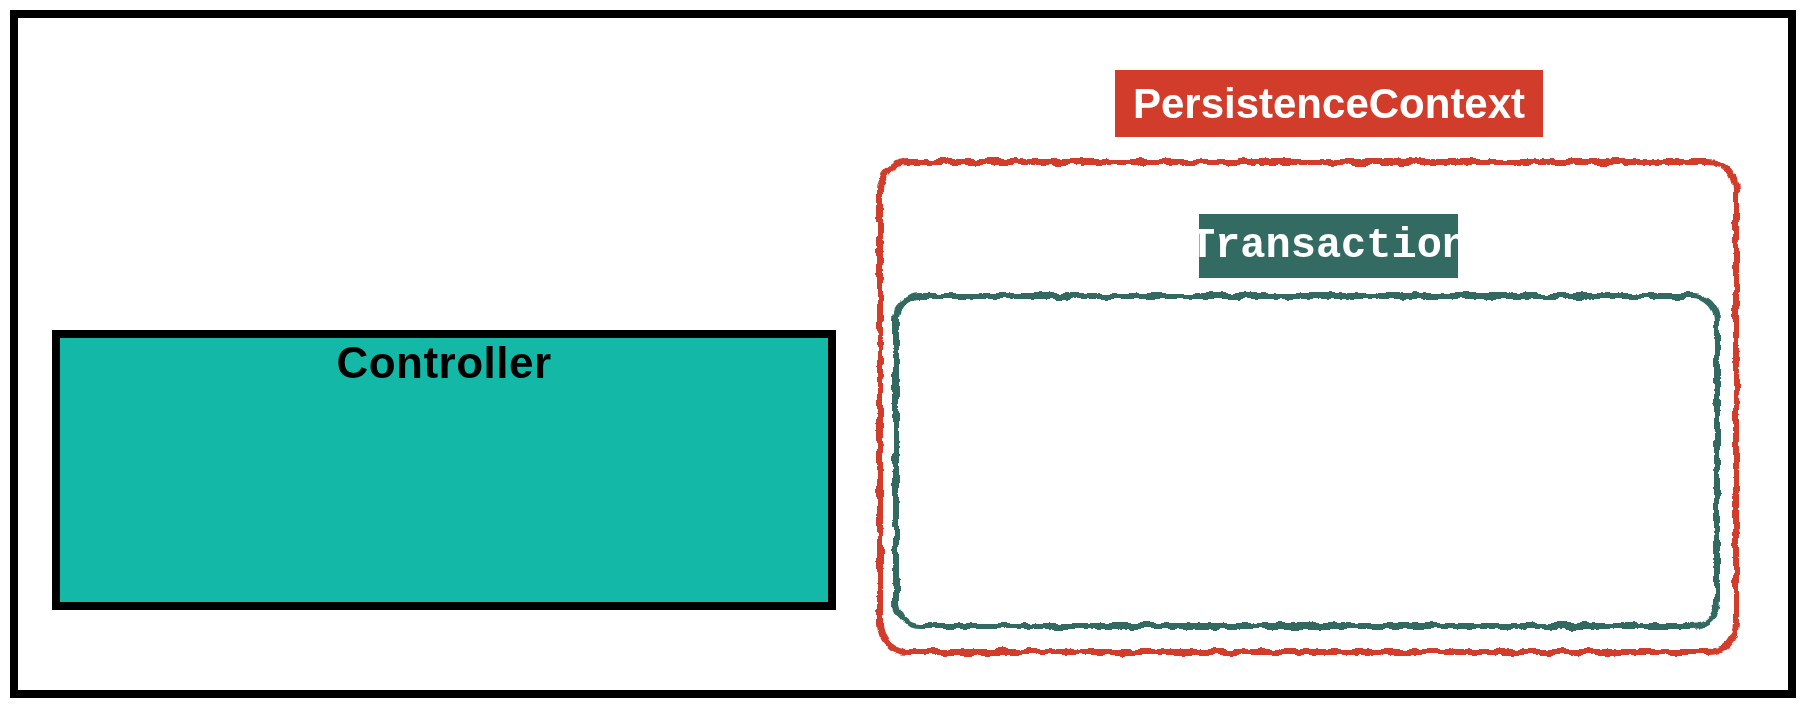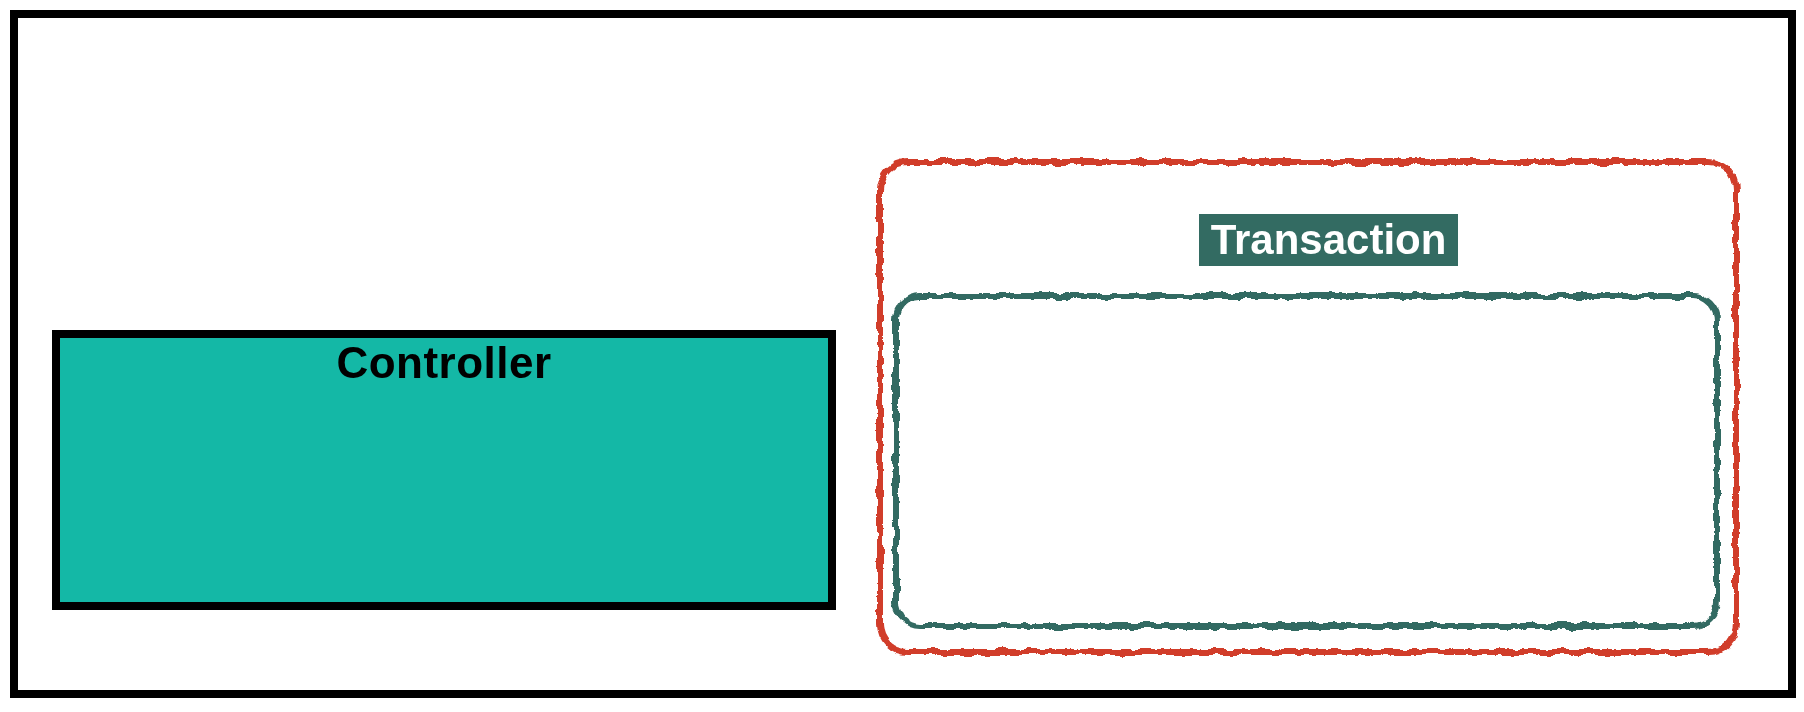--- a/index.html
+++ b/index.html
@@ -84,23 +84,24 @@
     top: 70px;
     width: 428px;
     height: 67px;
     background: #d13c2b;
     font-size: 42px;
   }
   .transaction-badge {
     left: 1199px;
     top: 214px;
     width: 259px;
-    height: 52px;
+    height: 64px;
     background: #336b62;
     font-size: 42px;
+    font-family: Liberation Mono, monospace;
   }
 </style>
 </head>
 <body>
 
 <div class="stage">
 
   <div class="outer-frame"></div>
 
   <div class="plain-box controller-box">
@@ -121,18 +122,21 @@
     <defs>
       <filter id="rough-teal" x="-3%" y="-6%" width="106%" height="112%">
         <feTurbulence type="fractalNoise" baseFrequency="0.07" numOctaves="4" seed="13" result="noise"></feTurbulence>
         <feDisplacementMap in="SourceGraphic" in2="noise" scale="7" xChannelSelector="R" yChannelSelector="G"></feDisplacementMap>
       </filter>
     </defs>
     <rect x="12" y="12" width="821" height="330" rx="24" ry="24" fill="none" stroke-width="6" filter="url(#rough-teal)" stroke="#336b62"></rect>
   </svg>
 
 
+  <div class="badge persistence-badge">
+    <span>PersistenceContext</span>
+  </div>
 
   <div class="badge transaction-badge">
     <span>Transaction</span>
   </div>
 
 </div>
 
 </body></html>

